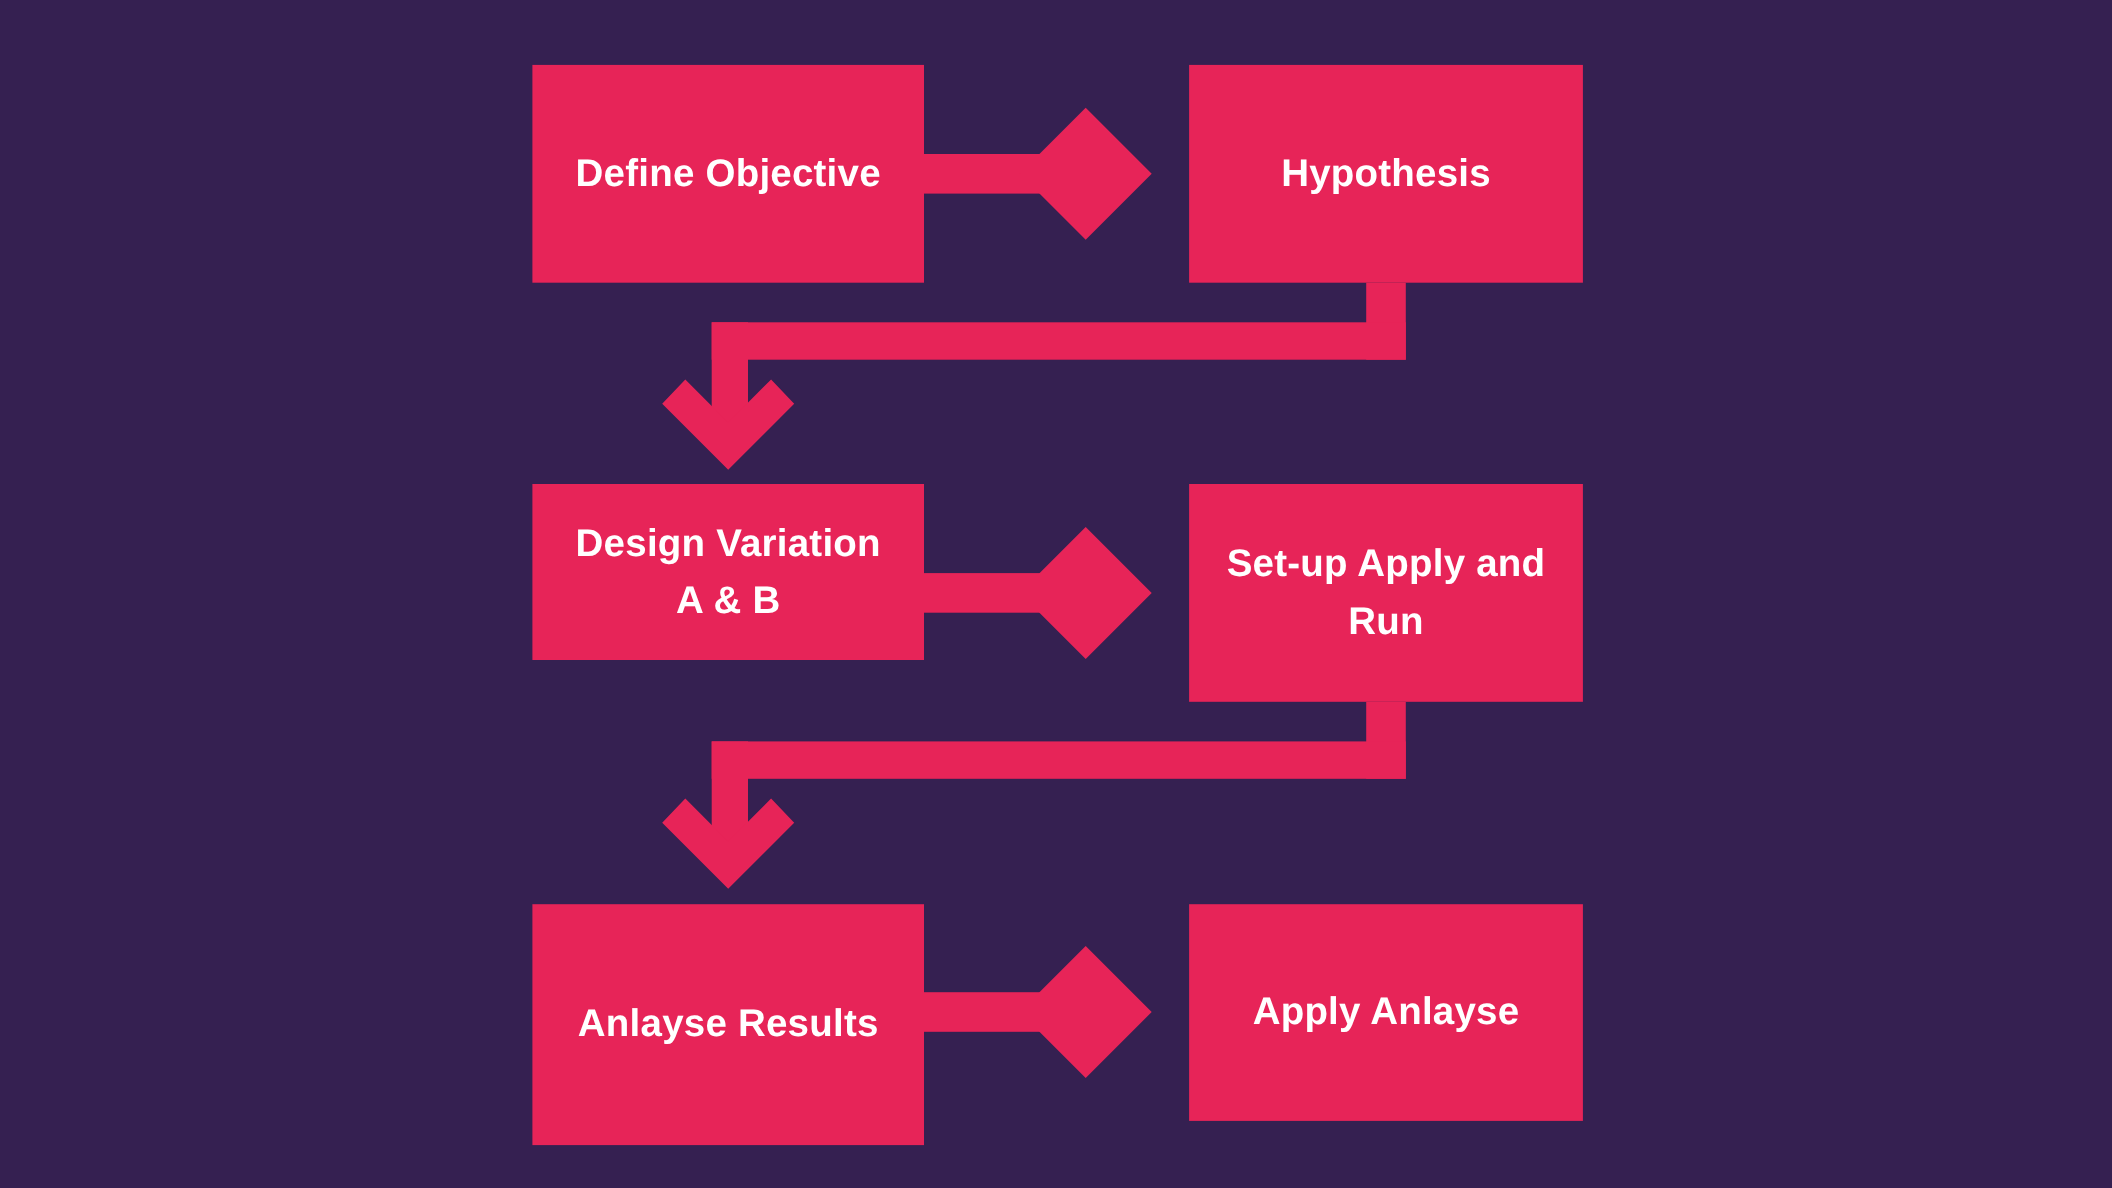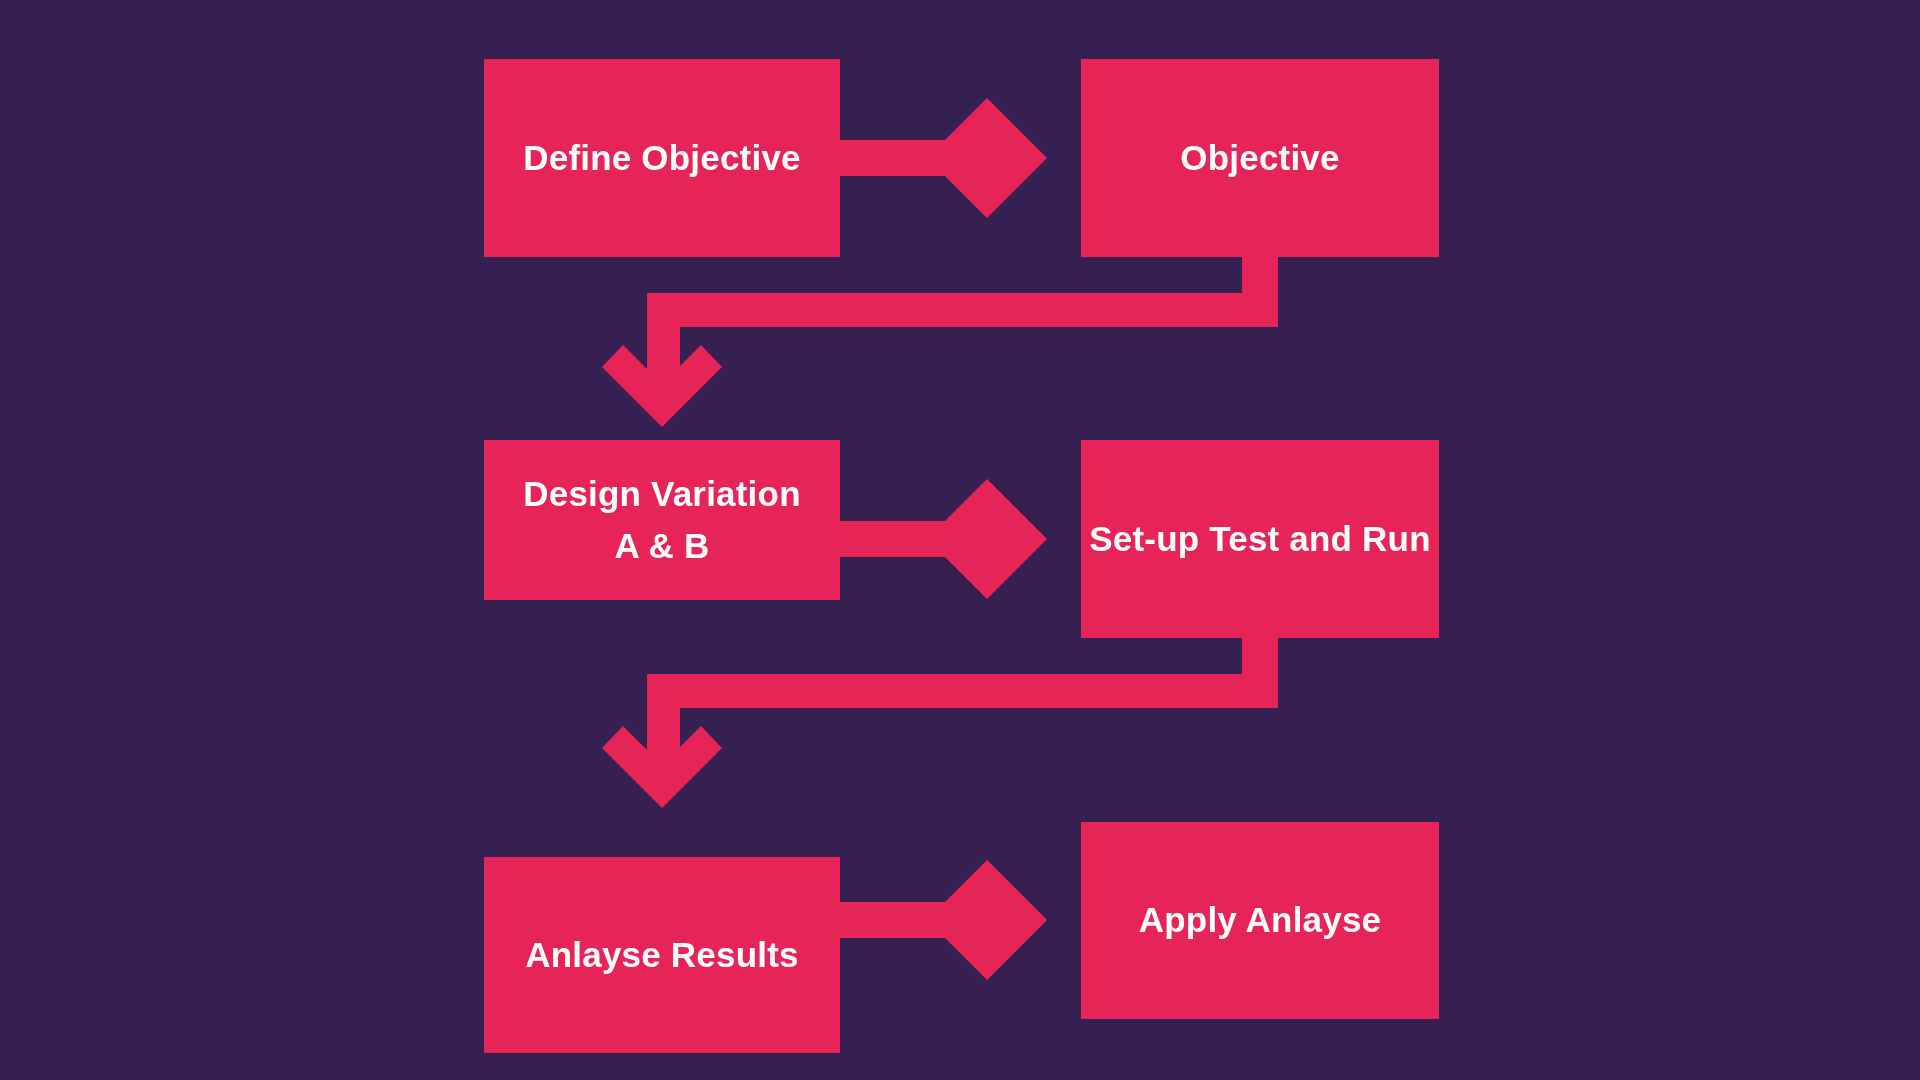--- a/index.html
+++ b/index.html
@@ -41,21 +41,21 @@
     font-weight: 700;
     line-height: 1.5;
     letter-spacing: 0.2px;
     white-space: pre-line;
   }
   
   .pos-r1c1 { left: 484px;  top: 59px;  width: 356px; height: 198px; }
   .pos-r1c2 { left: 1081px; top: 59px;  width: 358px; height: 198px; }
   .pos-r2c1 { left: 484px;  top: 440px; width: 356px; height: 160px; }
   .pos-r2c2 { left: 1081px; top: 440px; width: 358px; height: 198px; }
-  .pos-r3c1 { left: 484px;  top: 857px; width: 356px; height: 196px; }
+  .pos-r3c1 { left: 484px;  top: 822px; width: 356px; height: 219px; }
   .pos-r3c2 { left: 1081px; top: 822px; width: 358px; height: 197px; }
 </style>
 </head>
 <body>
 
 <div class="canvas">
 
   <svg class="connector-layer" viewBox="0 0 1920 1080" aria-hidden="true">
 
     <g>
@@ -86,30 +86,30 @@
       <rect class="shape" x="840" y="902" width="146" height="36"></rect>
       <polygon class="shape" points="927,920 987,860 1047,920 987,980"></polygon>
     </g>
   </svg>
 
   <div class="step-box pos-r1c1">
     <span class="step-label">Define Objective</span>
   </div>
 
   <div class="step-box pos-r1c2">
-    <span class="step-label">Objective</span>
+    <span class="step-label">Hypothesis</span>
   </div>
 
   <div class="step-box pos-r2c1">
     <span class="step-label">Design Variation
 A &amp; B</span>
   </div>
 
   <div class="step-box pos-r2c2">
-    <span class="step-label">Set-up Test and Run</span>
+    <span class="step-label">Set-up Apply and Run</span>
   </div>
 
   <div class="step-box pos-r3c1">
     <span class="step-label">Anlayse Results</span>
   </div>
 
   <div class="step-box pos-r3c2">
     <span class="step-label">Apply Anlayse</span>
   </div>
 

